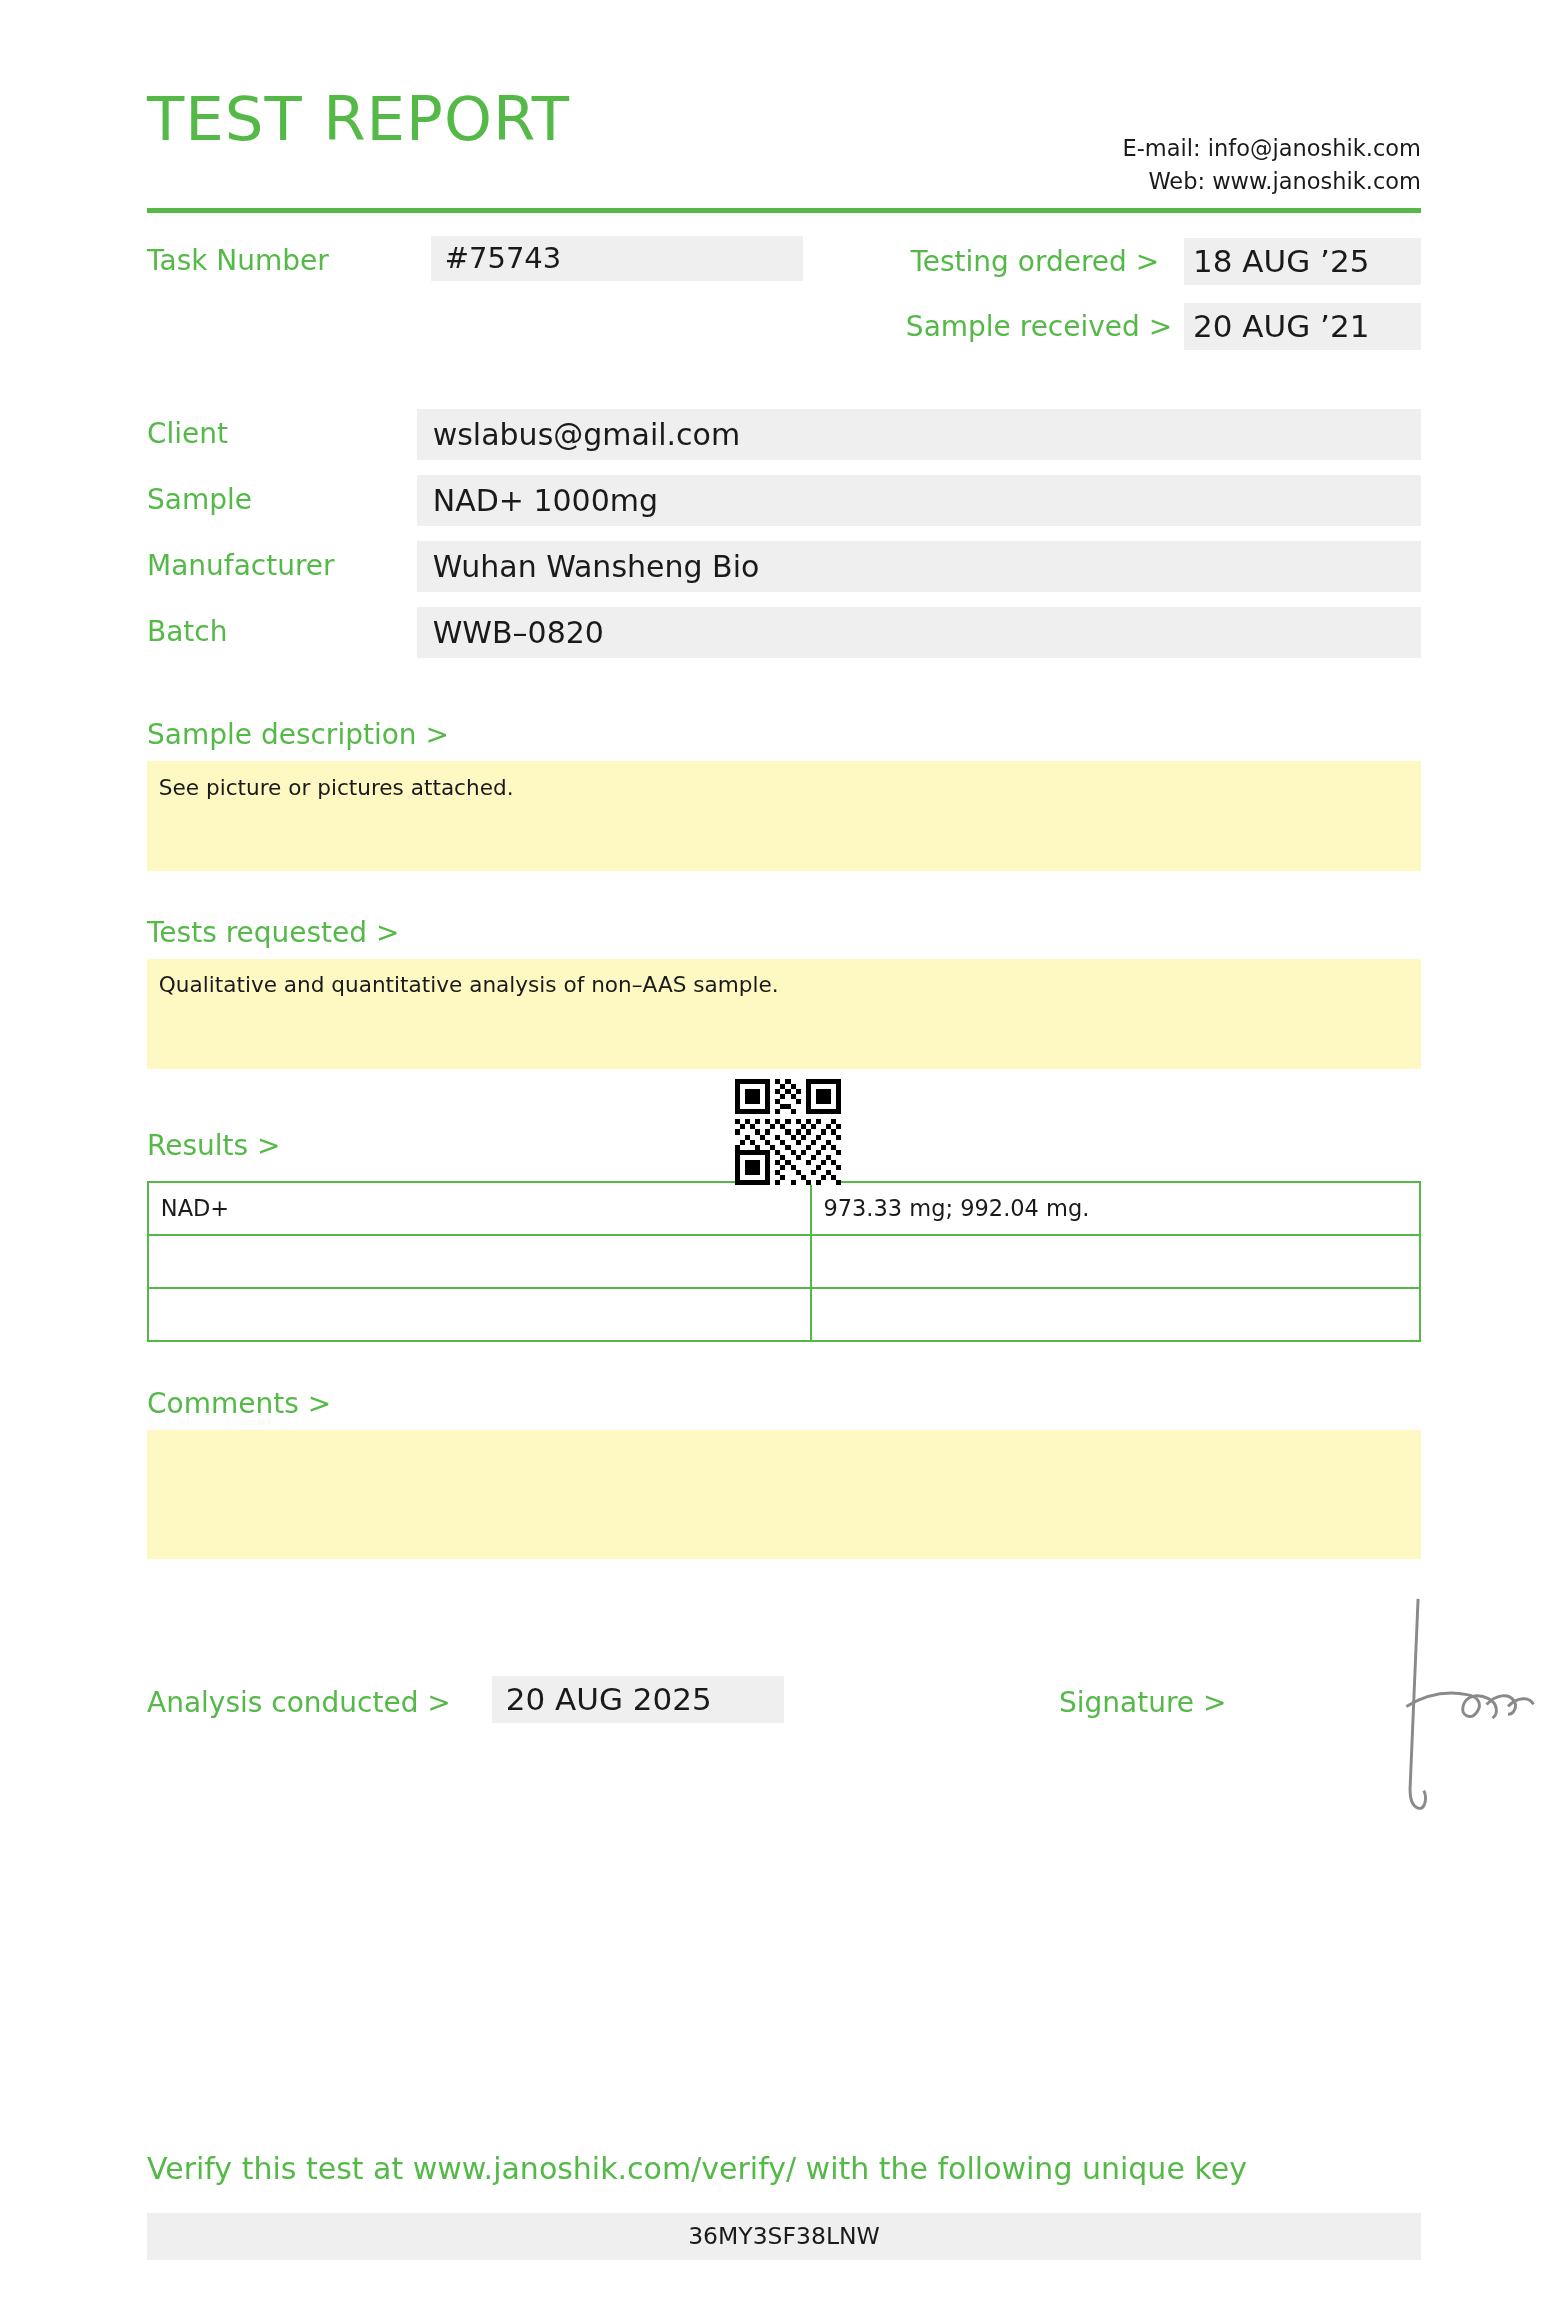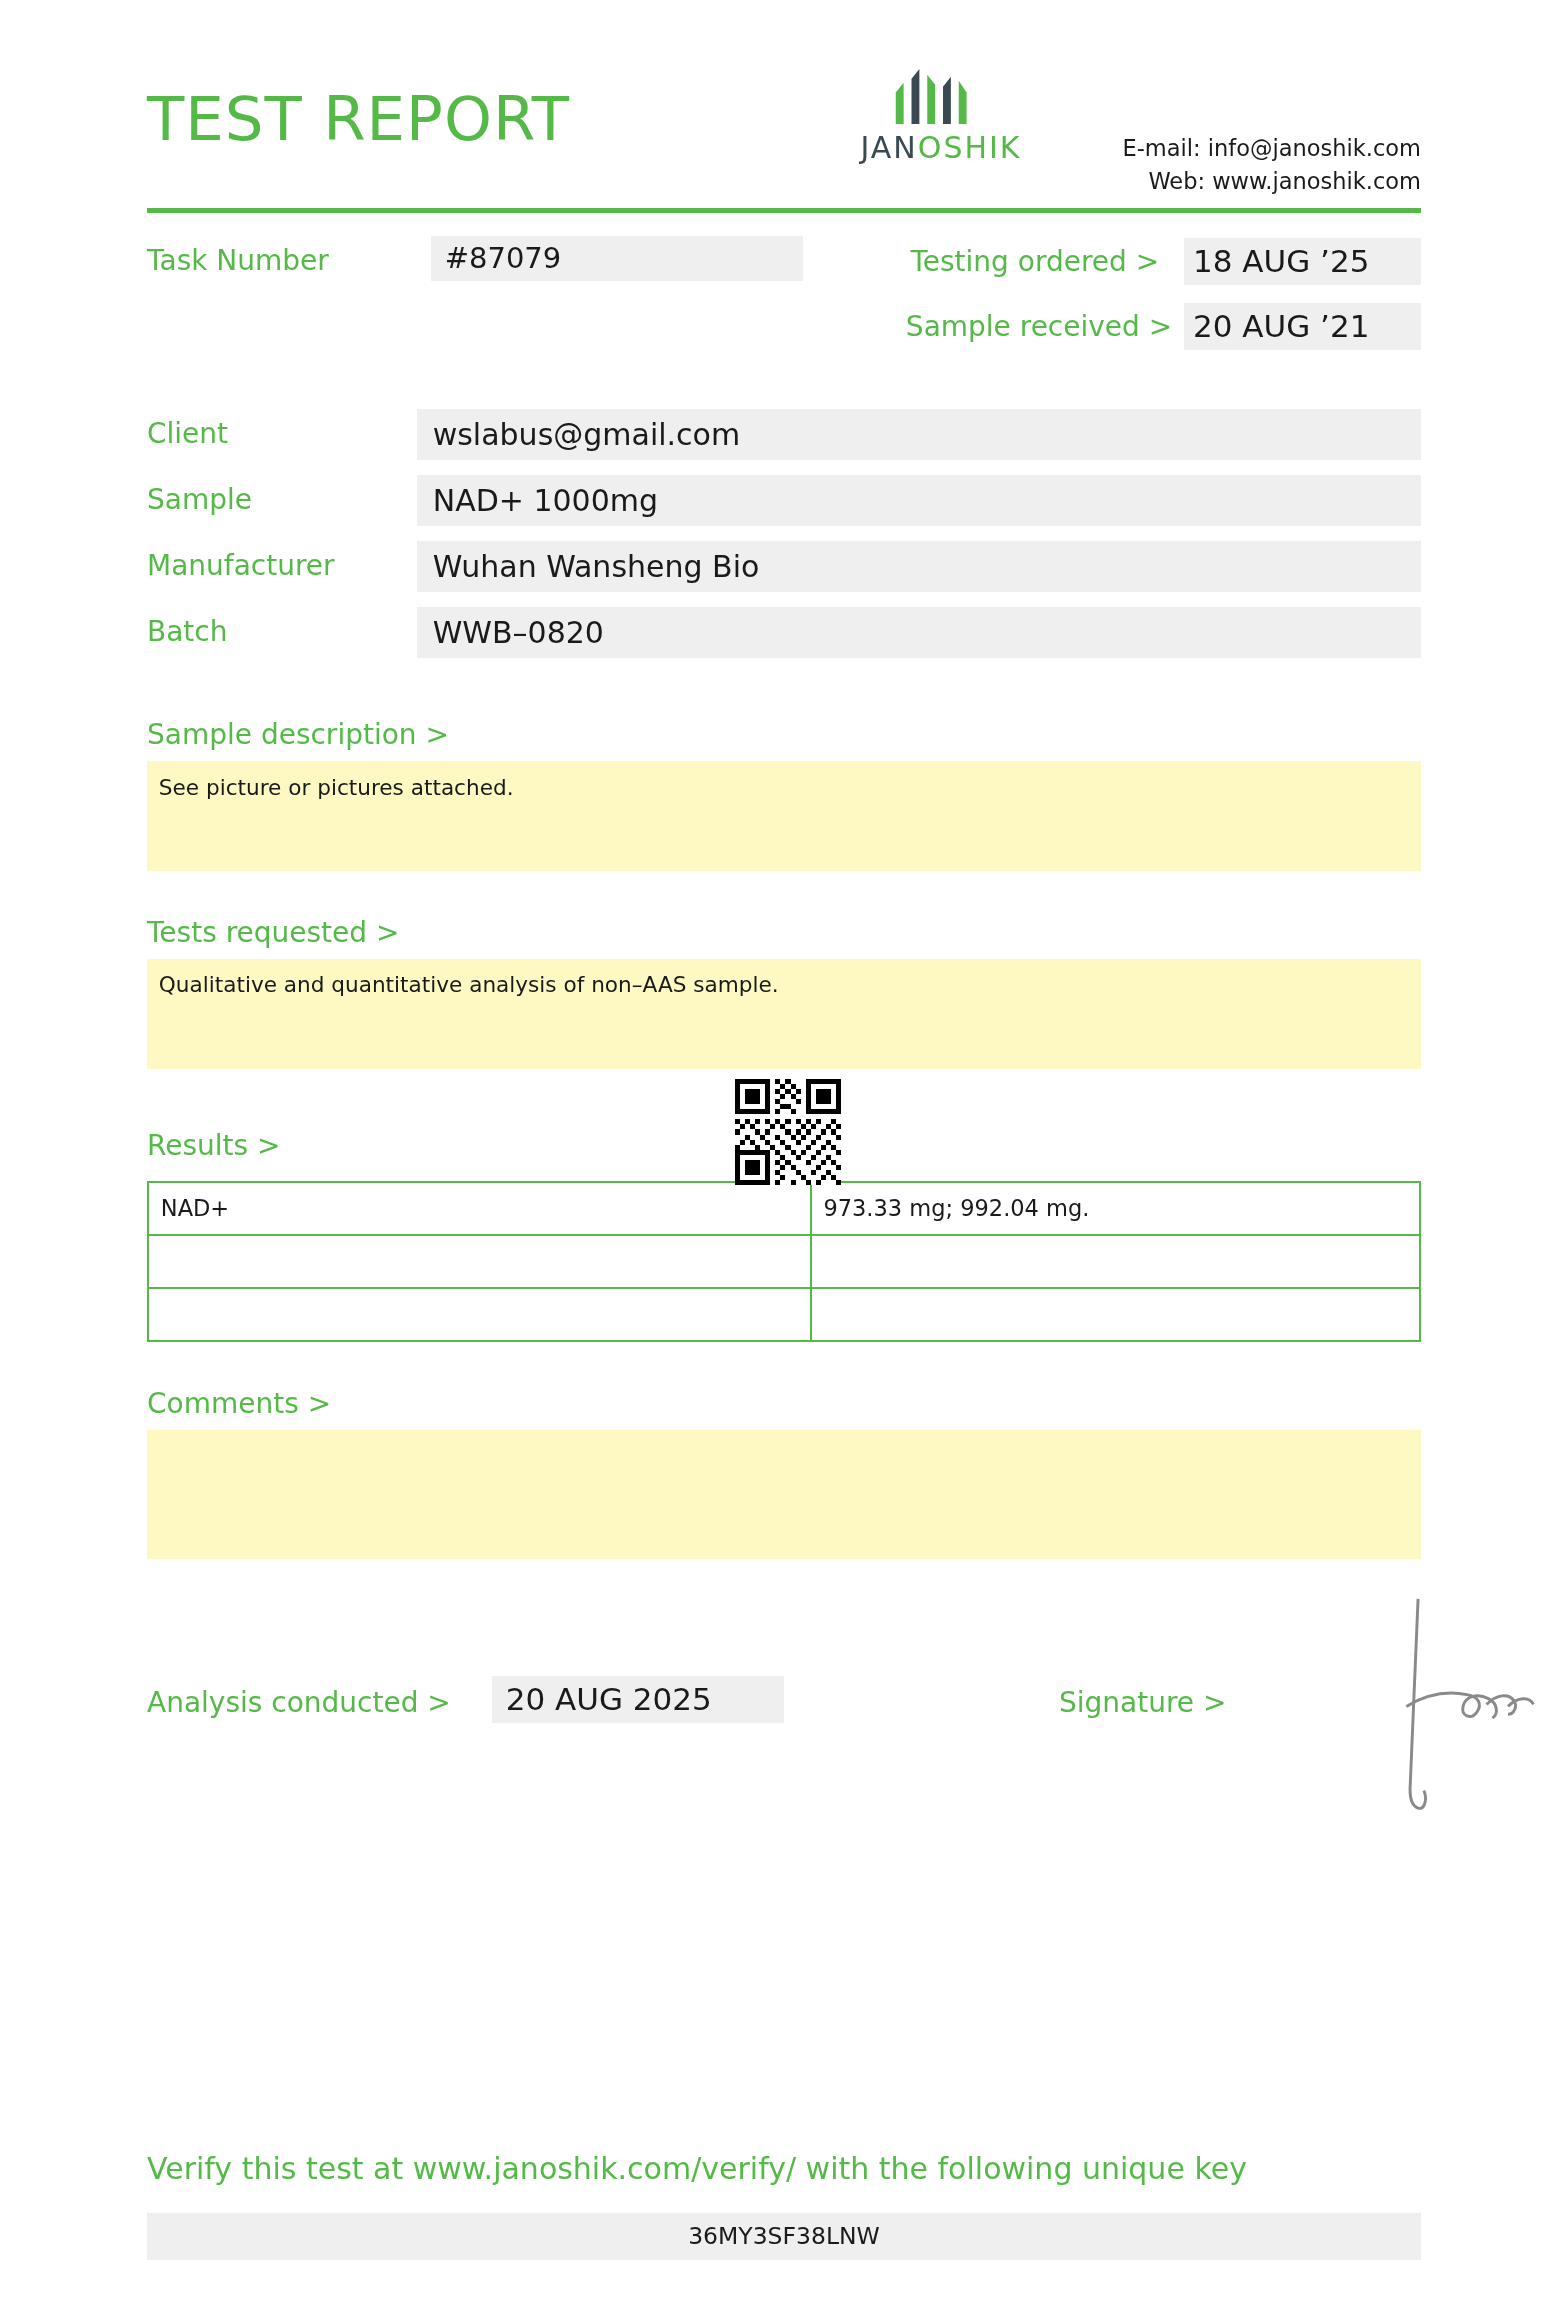--- a/index.html
+++ b/index.html
@@ -261,44 +261,32 @@
   }
 </style>
 </head>
 <body>
 
 <div class="page">
 
   <div class="header">
     <div class="title">TEST REPORT</div>
 
-    <div class="logo-block">
-      <svg class="logo-mark" viewBox="0 0 120 62">
-        <path d="M14 58 L14 26 L22 16 L22 58 Z" fill="#55b948"></path>
-        <path d="M30 58 L30 12 L38 2 L38 58 Z" fill="#3b4a52"></path>
-        <path d="M46 58 L46 8 L54 18 L54 58 Z" fill="#55b948"></path>
-        <path d="M62 58 L62 20 L70 10 L70 58 Z" fill="#3b4a52"></path>
-        <path d="M78 58 L78 14 L86 26 L86 58 Z" fill="#55b948"></path>
-      </svg>
-      <div class="logo-word">
-        <span class="dark">JAN</span><span class="green">OSHIK</span>
-      </div>
-    </div>
 
     <div class="contact">
       <div>E-mail: info@janoshik.com</div>
       <div>Web: www.janoshik.com</div>
     </div>
   </div>
 
   <div class="rule"></div>
 
   <div class="task-row">
     <div class="lbl-green task-label">Task Number</div>
-    <div class="task-value">#87079</div>
+    <div class="task-value">#75743</div>
 
     <div class="order-line one">
       <span class="lab">Testing ordered  &gt;</span>
       <span class="val">18 AUG ’25</span>
     </div>
     <div class="order-line two">
       <span class="lab">Sample received &gt;</span>
       <span class="val">20 AUG ’21</span>
     </div>
   </div>

